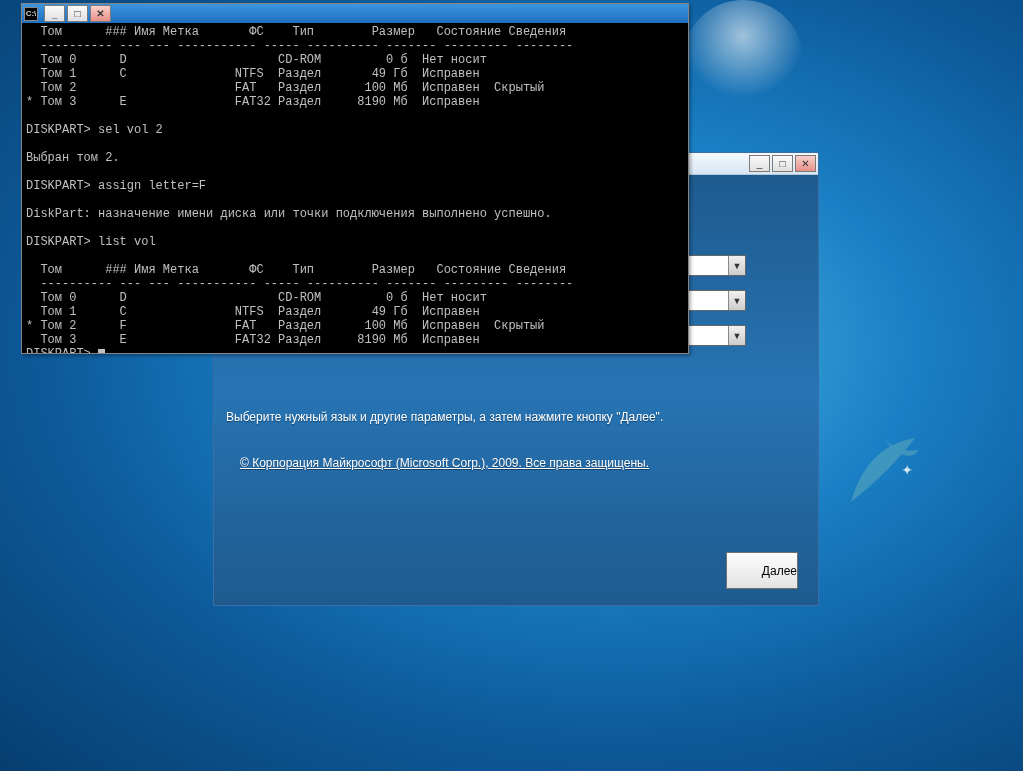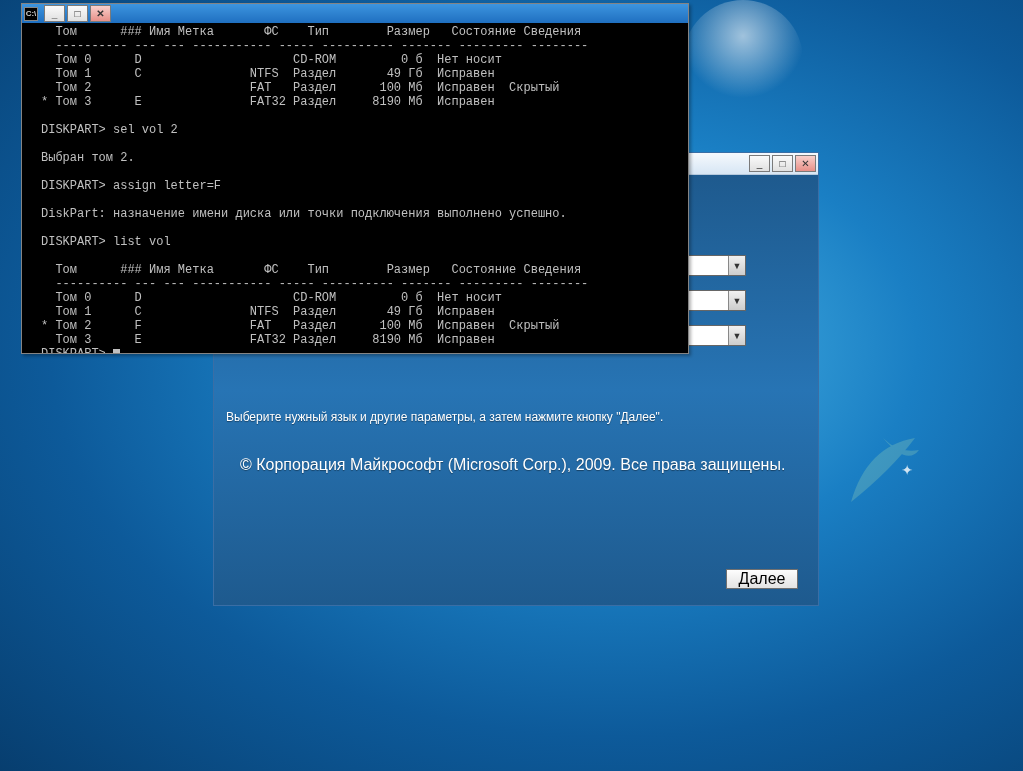--- a/index.html
+++ b/index.html
@@ -43,24 +43,24 @@
   display:flex; flex-direction:column;
 }
 .form-row { display:flex; align-items:center; margin-bottom: 14px; }
 .form-label { width: 240px; text-align:right; padding-right: 6px; text-shadow:0 1px 1px rgba(0,0,0,.4); }
 .form-label u { text-decoration: underline; }
 .select-wrap { position:relative; width: 280px; height: 21px; background:#fff; border:1px solid #666; display:flex; align-items:center; }
 .select-val { flex:1; padding:0 6px; color:#000; font-size:12px; white-space:nowrap; overflow:hidden; }
 .select-arrow { width:17px; height:100%; border-left:1px solid #888;
   background: linear-gradient(#f0f0f0,#cdcdcd); display:flex; align-items:center; justify-content:center; color:#333; font-size:9px; }
 .instruction { margin-top: 50px; text-shadow:0 1px 1px rgba(0,0,0,.4); }
-.copyright { margin-top: 32px; font-size:16px; text-shadow:0 1px 1px rgba(0,0,0,.4); padding-left: 14px; }
-.next-btn { position:absolute; right: 20px; bottom: 16px; width: 72px; height: 20px;
-  background: linear-gradient(#fdfdfd,#e3e3e3); border:1px solid #707070; font-size:16px;
-  color:#000; cursor:pointer; }
+.copyright { margin-top: 32px; font-size:12px; text-shadow:0 1px 1px rgba(0,0,0,.4); padding-left: 14px; text-decoration: underline; }
+.next-btn { position:absolute; right: 20px; bottom: 16px; width: 72px; height: 37px;
+  background: linear-gradient(#fdfdfd,#e3e3e3); border:1px solid #707070; font-size:12px;
+  color:#000; cursor:pointer;text-align:right; }
 
 
 .cursor { position:absolute; left:52px; top:1px; font-size:14px; color:#000; pointer-events:none; }
 
 
 .cmd {
   position: absolute; left: 21px; top: 3px; width: 668px; height: 351px;
   border: 1px solid #848484;
   display:flex; flex-direction:column;
   box-shadow: 2px 2px 3px rgba(0,0,0,.3);
@@ -73,21 +73,21 @@
   font-family: Tahoma, sans-serif;
 }
 .cmd-icon { width:14px; height:14px; background:#000; border:1px solid #888; margin-right:4px;
   display:flex; align-items:center; justify-content:center; font-size:8px; color:#ccc; }
 .cmd-title { flex:1; white-space:nowrap; overflow:hidden; text-overflow:ellipsis; }
 .cmd-body {
   flex:1; background:#000;
   color:#c0c0c0;
   font-family: "Lucida Console", "Courier New", monospace;
   font-size: 12px; line-height: 14px;
-  padding: 2px 19px;
+  padding: 2px 4px;
   overflow: hidden;
   white-space: pre;
 }
 .blink { display:inline-block; width:7px; height:12px; background:#c0c0c0; vertical-align:text-bottom; }
 svg.leaf-svg path { fill: rgba(180,230,180,.4); }
 </style>
 </head>
 <body>
 
 <div class="flare"></div>

